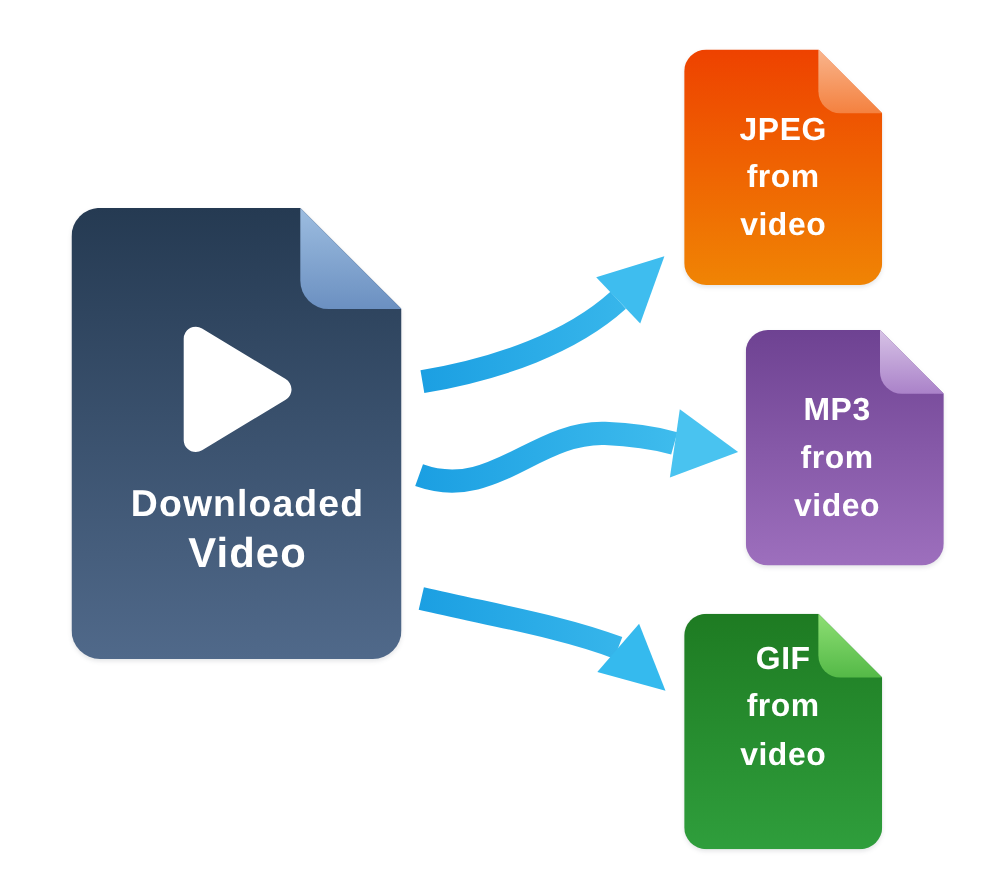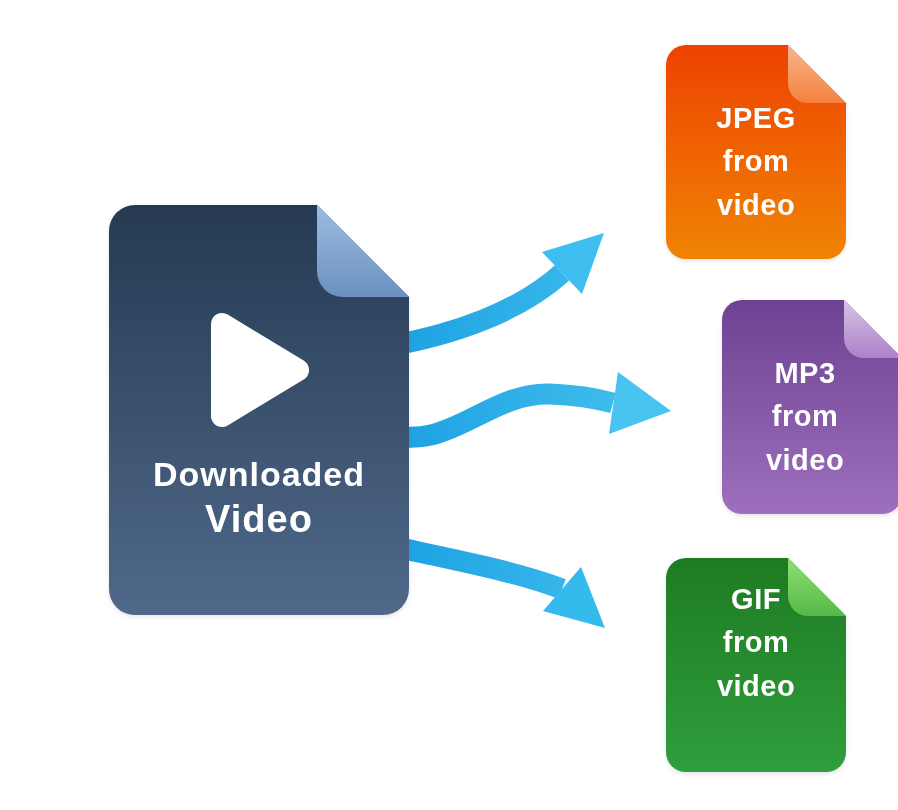--- a/index.html
+++ b/index.html
@@ -1,26 +1,26 @@
 <!DOCTYPE html>
 <html><head>
 <meta charset="utf-8">
 <style>
   html,body{margin:0;padding:0;background:#ffffff;}
   .canvas{
     position:relative;width:898px;height:810px;background:#ffffff;
     font-family:"Liberation Sans",sans-serif;overflow:hidden;
   }
-  .doc{position:absolute;margin-left:44px;}
+  .doc{position:absolute;}
   .doc svg.shape{position:absolute;left:0;top:0;filter:drop-shadow(0 2px 2px rgba(30,40,60,0.12));}
   .label{
     position:absolute;left:0;right:0;color:#ffffff;font-weight:bold;
     text-align:center;letter-spacing:0.5px;
   }
-  #main-doc{left:65px;top:205px;width:300px;height:410px;}
+  #main-doc{left:65px;top:189px;width:300px;height:410px;padding-left:20px;}
   #jpeg-doc{left:622px;top:45px;width:180px;height:214px;}
   #mp3-doc{left:678px;top:300px;width:166px;height:214px;}
   #gif-doc{left:622px;top:558px;width:180px;height:150px;}
   .small-label{
     top:0;bottom:0;display:flex;flex-direction:column;align-items:center;
     justify-content:center;padding-top:20px;font-size:29px;line-height:1.5;
   }
   .main-label{top:248px;line-height:1.25;}
   .main-label .l1{display:block;font-size:34px;letter-spacing:1px;}
   .main-label .l2{display:block;font-size:38px;letter-spacing:1px;}

